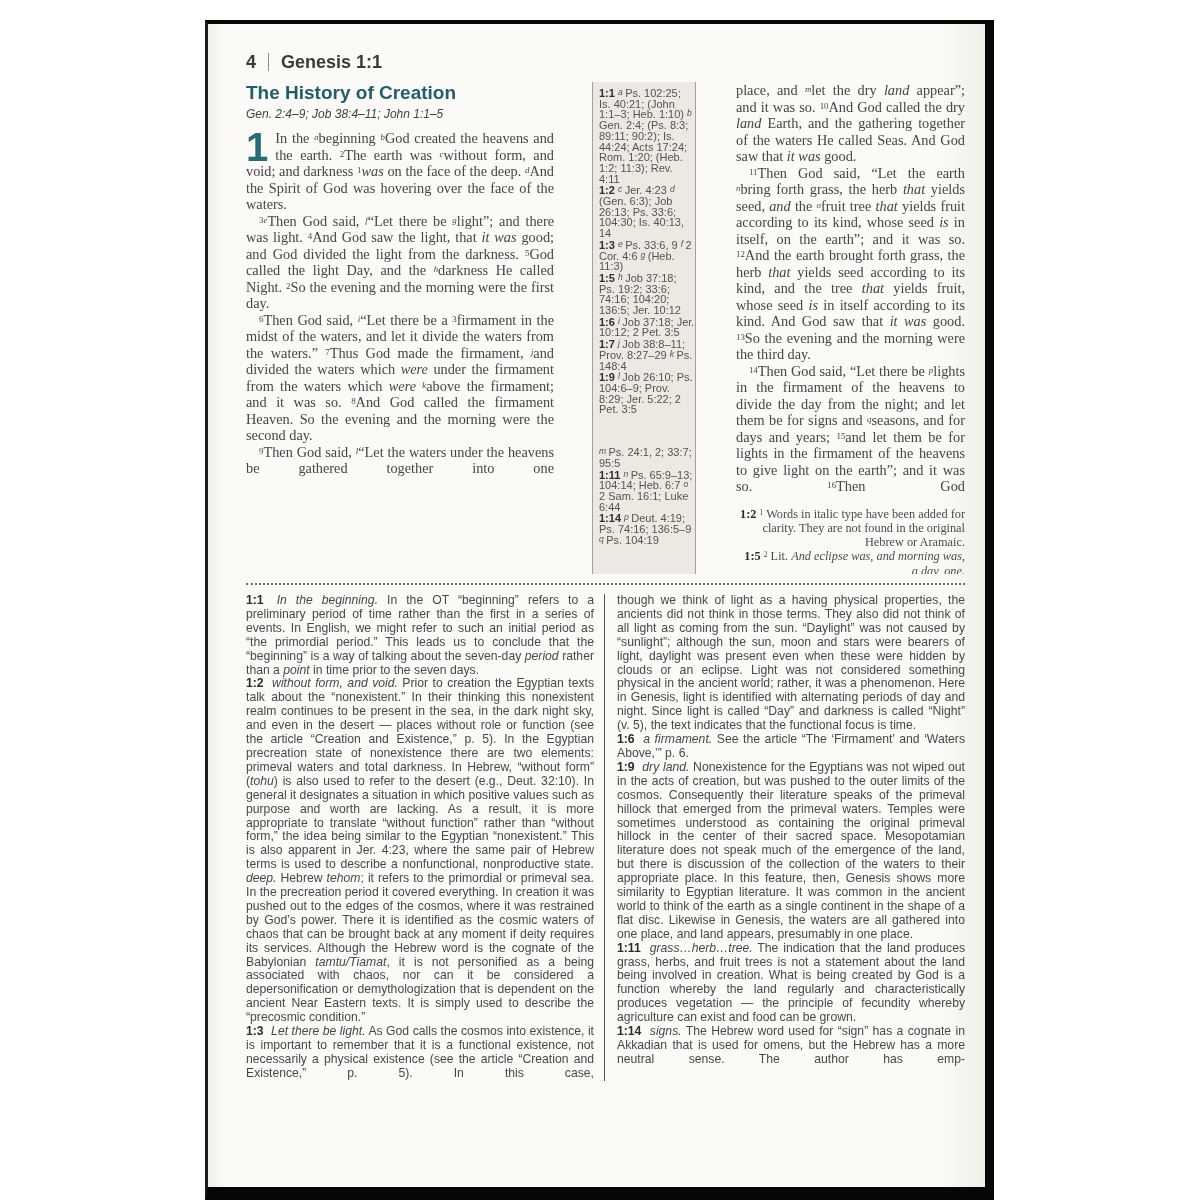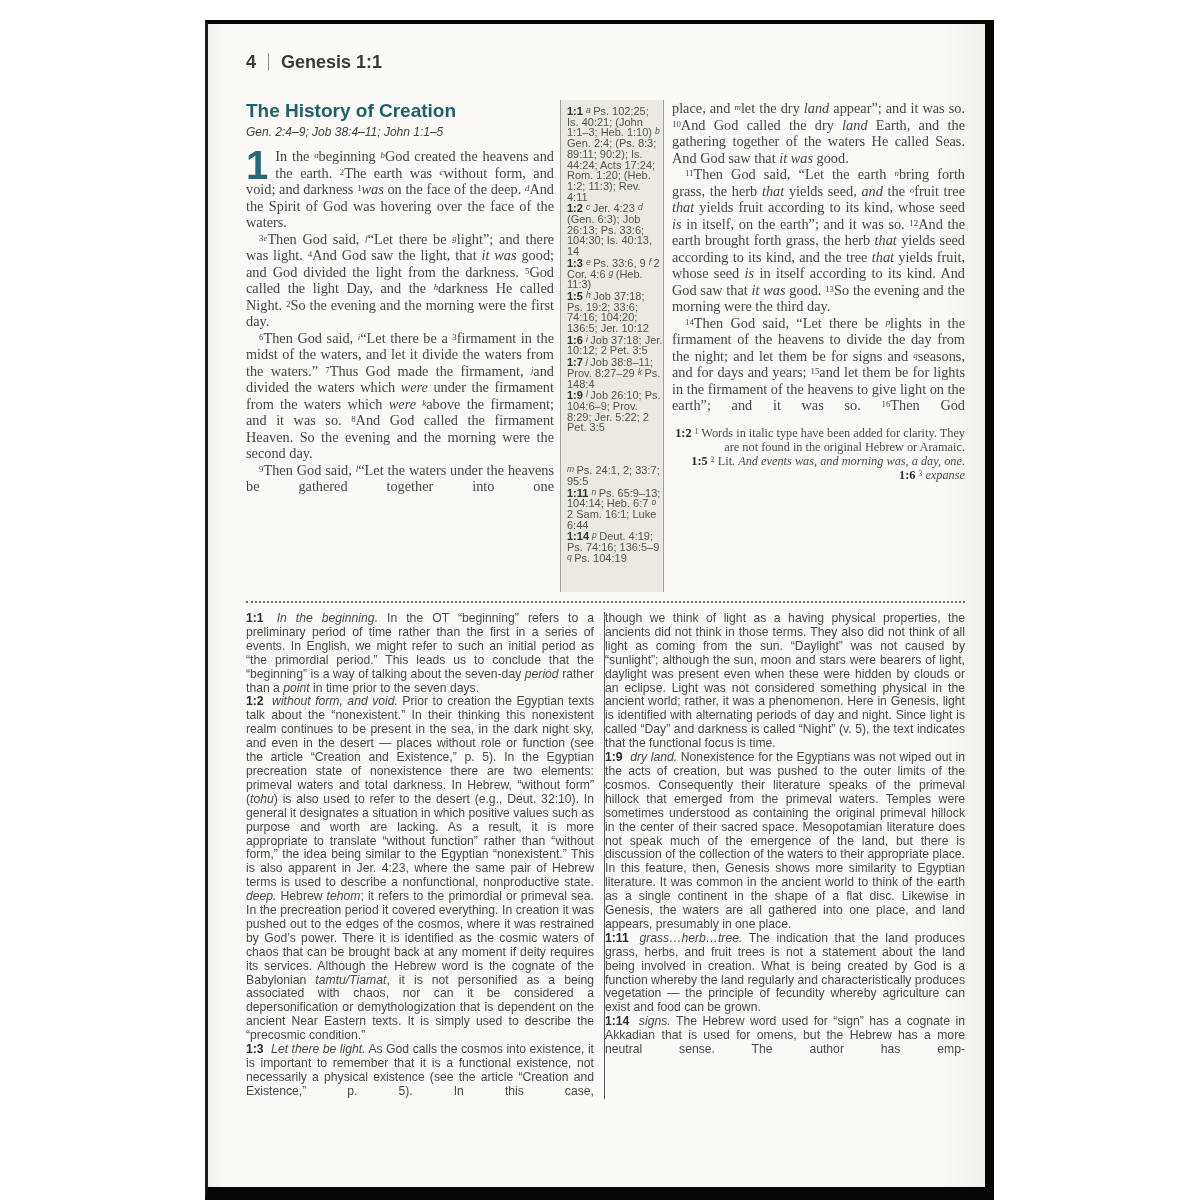--- a/index.html
+++ b/index.html
@@ -16,21 +16,21 @@
     background-image:linear-gradient(90deg,#f1efe8 0px,#fbfaf6 16px,#fbfaf6 735px,#f0eee7 100%);
   }
   .content{
     position:absolute;left:38px;right:20px;top:16px;bottom:10px;
     overflow:hidden;color:#46464a;
   }
   
   .header{margin-top:12px;font-size:18px;font-weight:bold;color:#3a3a3d;height:26px;}
   .hsep{display:inline-block;width:1px;height:18px;background:#8e8e8e;margin:0 12px;vertical-align:-3px;}
   
-  .scripture-row{display:flex;margin-top:22px;height:492px;overflow:hidden;}
+  .scripture-row{display:flex;margin-top:4px;height:492px;overflow:hidden;gap:32px;}
   .col-left{width:308px;flex:none;}
   .col-right{flex:1;margin-left:8px;}
   h2.section-heading{margin:0 0 3px 0;font-size:19px;line-height:22px;font-weight:bold;color:#1e5f6d;}
   .refs{font-style:italic;font-size:12px;color:#3e4346;margin-bottom:9px;}
   .verse{
     margin:0;font-family:"Liberation Serif",serif;font-size:14.3px;line-height:16.5px;
     text-align:justify;hyphens:auto;color:#454549;
   }
   .verse.ind{text-indent:13px;}
   .verse.forcejust{text-align-last:justify;}
@@ -57,21 +57,21 @@
   .fns{margin-top:12px;font-family:"Liberation Serif",serif;font-size:12.3px;line-height:14.3px;color:#4b4b50;}
   .fn{margin:0;text-align:right;}
   
   .dotrule{border-top:2px dotted #6e6e6e;margin:9px 0 0 0;height:0;}
   
   .comm-row{display:flex;margin-top:9px;}
   .comm{
     font-size:12.2px;line-height:13.9px;text-align:justify;hyphens:auto;color:#48484c;
   }
   .comm-left{width:348px;flex:none;padding-right:10px;}
-  .comm-right{flex:1;border-left:1px solid #555;}
+  .comm-right{flex:1;padding-left:12px;border-left:1px solid #555;}
   .cp{margin:0;}
   .cp.forcejust{text-align-last:justify;}
   .comm .r-b{margin-right:4px;}
 </style>
 </head>
 <body>
 
 <div class="page">
   <div class="content">
 
@@ -102,37 +102,38 @@
         <div class="xe"><span class="r-b">1:11 </span><span class="r-s">n </span><span>Ps. 65:9–13; 104:14; Heb. 6:7 </span><span class="r-s">o </span><span>2 Sam. 16:1; Luke 6:44</span></div>
         <div class="xe"><span class="r-b">1:14 </span><span class="r-s">p </span><span>Deut. 4:19; Ps. 74:16; 136:5–9 </span><span class="r-s">q </span><span>Ps. 104:19</span></div>
       </div>
 
       <div class="col-right">
         <p class="verse"><span>place, and </span><span class="r-s">m</span><span>let the dry </span><span class="r-i">land</span><span> appear”; and it was so. </span><span class="r-v">10</span><span>And God called the dry </span><span class="r-i">land</span><span> Earth, and the gathering together of the waters He called Seas. And God saw that </span><span class="r-i">it was</span><span> good.</span></p>
         <p class="verse ind"><span class="r-v">11</span><span>Then God said, “Let the earth </span><span class="r-s">n</span><span>bring forth grass, the herb </span><span class="r-i">that</span><span> yields seed, </span><span class="r-i">and</span><span> the </span><span class="r-s">o</span><span>fruit tree </span><span class="r-i">that</span><span> yields fruit according to its kind, whose seed </span><span class="r-i">is</span><span> in itself, on the earth”; and it was so. </span><span class="r-v">12</span><span>And the earth brought forth grass, the herb </span><span class="r-i">that</span><span> yields seed according to its kind, and the tree </span><span class="r-i">that</span><span> yields fruit, whose seed </span><span class="r-i">is</span><span> in itself according to its kind. And God saw that </span><span class="r-i">it was</span><span> good. </span><span class="r-v">13</span><span>So the evening and the morning were the third day.</span></p>
         <p class="verse ind forcejust"><span class="r-v">14</span><span>Then God said, “Let there be </span><span class="r-s">p</span><span>lights in the firmament of the heavens to divide the day from the night; and let them be for signs and </span><span class="r-s">q</span><span>seasons, and for days and years; </span><span class="r-v">15</span><span>and let them be for lights in the firmament of the heavens to give light on the earth”; and it was so. </span><span class="r-v">16</span><span>Then God</span></p>
         <div class="fns">
           <p class="fn"><span class="r-b">1:2 </span><span class="r-v">1</span><span> Words in italic type have been added for clarity. They are not found in the original Hebrew or Aramaic.</span></p>
-          <p class="fn"><span class="r-b">1:5 </span><span class="r-v">2</span><span> Lit. </span><span class="r-i">And events was, and morning was, a day, one.</span></p>
+          <p class="fn"><span class="r-b">1:5 </span><span class="r-v">2</span><span> Lit. </span><span class="r-i">And eclipse was, and morning was, a day, one.</span></p>
           <p class="fn"><span class="r-b">1:6 </span><span class="r-v">3</span><span class="r-i"> expanse</span></p>
         </div>
       </div>
 
     </div>
 
     <div class="dotrule"></div>
 
     <div class="comm-row">
       <div class="comm comm-left">
         <p class="cp"><span class="r-b">1:1</span><span class="r-i"> In the beginning.</span><span> In the OT “beginning” refers to a preliminary period of time rather than the first in a series of events. In English, we might refer to such an initial period as “the primordial period.” This leads us to conclude that the “beginning” is a way of talking about the seven-day </span><span class="r-i">period</span><span> rather than a </span><span class="r-i">point</span><span> in time prior to the seven days.</span></p>
         <p class="cp"><span class="r-b">1:2</span><span class="r-i"> without form, and void.</span><span> Prior to creation the Egyptian texts talk about the “nonexistent.” In their thinking this nonexistent realm continues to be present in the sea, in the dark night sky, and even in the desert — places without role or function (see the article “Creation and Existence,” p. 5). In the Egyptian precreation state of nonexistence there are two elements: primeval waters and total darkness. In Hebrew, “without form” (</span><span class="r-i">tohu</span><span>) is also used to refer to the desert (e.g., Deut. 32:10). In general it designates a situation in which positive values such as purpose and worth are lacking. As a result, it is more appropriate to translate “without function” rather than “without form,” the idea being similar to the Egyptian “nonexistent.” This is also apparent in Jer. 4:23, where the same pair of Hebrew terms is used to describe a nonfunctional, nonproductive state. </span><span class="r-i">deep.</span><span> Hebrew </span><span class="r-i">tehom</span><span>; it refers to the primordial or primeval sea. In the precreation period it covered everything. In creation it was pushed out to the edges of the cosmos, where it was restrained by God’s power. There it is identified as the cosmic waters of chaos that can be brought back at any moment if deity requires its services. Although the Hebrew word is the cognate of the Babylonian </span><span class="r-i">tamtu/Tiamat</span><span>, it is not personified as a being associated with chaos, nor can it be considered a depersonification or demythologization that is dependent on the ancient Near Eastern texts. It is simply used to describe the “precosmic condition.”</span></p>
         <p class="cp forcejust"><span class="r-b">1:3</span><span class="r-i"> Let there be light.</span><span> As God calls the cosmos into existence, it is important to remember that it is a functional existence, not necessarily a physical existence (see the article “Creation and Existence,” p. 5). In this case,</span></p>
       </div>
       <div class="comm comm-right">
         <p class="cp"><span>though we think of light as a having physical properties, the ancients did not think in those terms. They also did not think of all light as coming from the sun. “Daylight” was not caused by “sunlight”; although the sun, moon and stars were bearers of light, daylight was present even when these were hidden by clouds or an eclipse. Light was not considered something physical in the ancient world; rather, it was a phenomenon. Here in Genesis, light is identified with alternating periods of day and night. Since light is called “Day” and darkness is called “Night” (v. 5), the text indicates that the functional focus is time.</span></p>
+        <p class="cp"><span class="r-b">1:6</span><span class="r-i"> a firmament.</span><span> See the article “The ‘Firmament’ and ‘Waters Above,’” p. 6.</span></p>
         <p class="cp"><span class="r-b">1:9</span><span class="r-i"> dry land.</span><span> Nonexistence for the Egyptians was not wiped out in the acts of creation, but was pushed to the outer limits of the cosmos. Consequently their literature speaks of the primeval hillock that emerged from the primeval waters. Temples were sometimes understood as containing the original primeval hillock in the center of their sacred space. Mesopotamian literature does not speak much of the emergence of the land, but there is discussion of the collection of the waters to their appropriate place. In this feature, then, Genesis shows more similarity to Egyptian literature. It was common in the ancient world to think of the earth as a single continent in the shape of a flat disc. Likewise in Genesis, the waters are all gathered into one place, and land appears, presumably in one place.</span></p>
         <p class="cp"><span class="r-b">1:11</span><span class="r-i"> grass…herb…tree.</span><span> The indication that the land produces grass, herbs, and fruit trees is not a statement about the land being involved in creation. What is being created by God is a function whereby the land regularly and characteristically produces vegetation — the principle of fecundity whereby agriculture can exist and food can be grown.</span></p>
         <p class="cp forcejust"><span class="r-b">1:14</span><span class="r-i"> signs.</span><span> The Hebrew word used for “sign” has a cognate in Akkadian that is used for omens, but the Hebrew has a more neutral sense. The author has emp-</span></p>
       </div>
     </div>
 
   </div>
 </div>
 
 </body></html>

